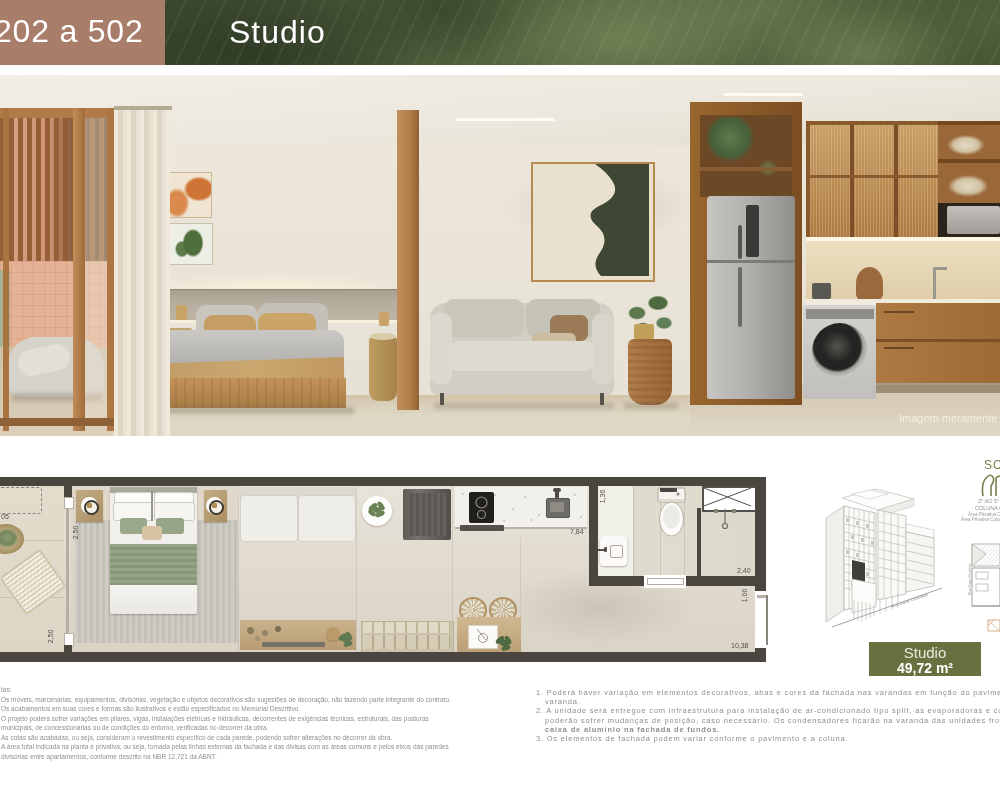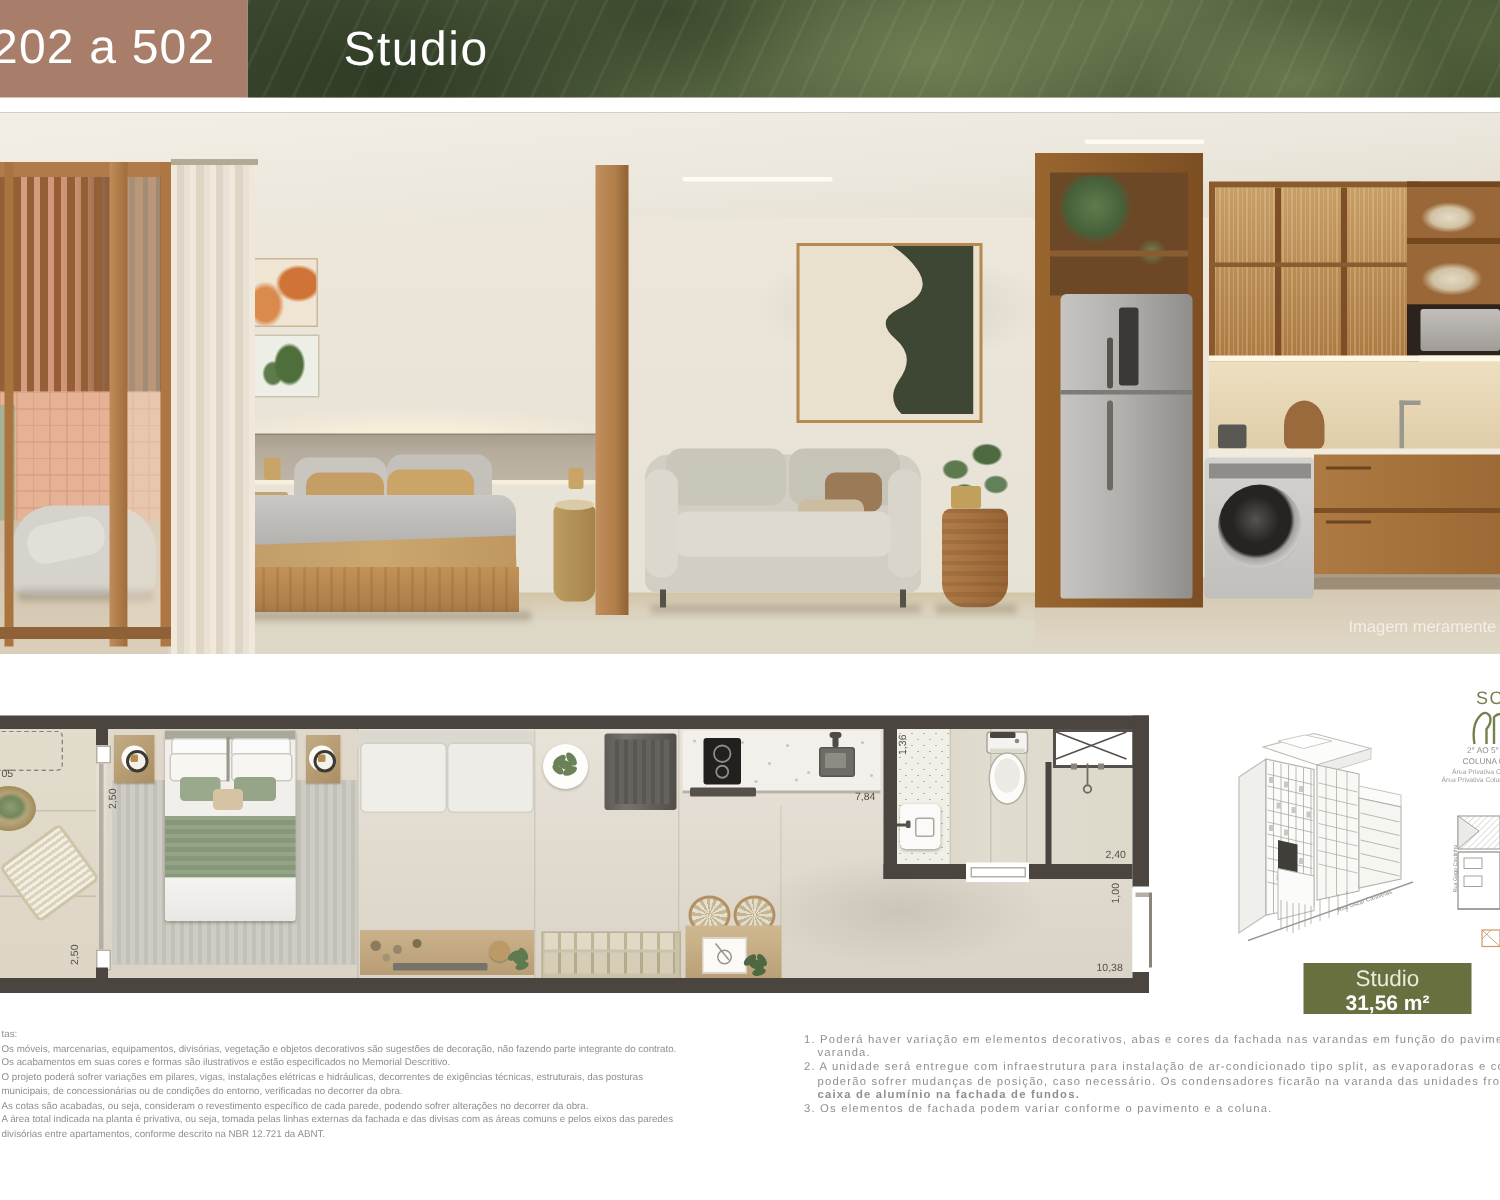--- a/index.html
+++ b/index.html
@@ -24,21 +24,21 @@
   <div class="abs" style="left:165px;top:0;width:835px;height:65px;background:
     repeating-linear-gradient(115deg, rgba(210,220,180,.07) 0 2px, rgba(0,0,0,0) 2px 18px);"></div>
 
   <div class="abs" style="left:0;top:0;width:165px;height:65px;background:#a87e6a;"></div>
 
   <div class="abs" style="left:-6px;top:13px;width:175px;color:#fff;font-size:32px;letter-spacing:.8px;">202 a 502</div>
 
   <div class="abs" style="left:229px;top:14px;color:#fff;font-size:32px;letter-spacing:1px;">Studio</div>
 </div>
 
-<div id="photo" class="abs" style="left:0;top:75px;width:1000px;height:361px;overflow:hidden;background:#737373;">
+<div id="photo" class="abs" style="left:0;top:75px;width:1000px;height:361px;overflow:hidden;background:#b91c1c;">
 
   <div class="abs" style="left:0;top:0;width:1000px;height:361px;background:linear-gradient(180deg,#efe9dd 0%,#eae4d9 40%,#e6e1d5 100%);"></div>
 
   <div class="abs" style="left:0;top:0;width:1000px;height:70px;background:linear-gradient(175deg,#f3efe6 0%,#ece7dc 60%,#e3ddd0 100%);"></div>
 
   <div class="abs" style="left:455px;top:43px;width:100px;height:3px;background:#fdfbf4;border-radius:2px;"></div>
 
   <div class="abs" style="left:723px;top:18px;width:80px;height:3px;background:#fcfaf2;border-radius:2px;"></div>
 
   <div class="abs" style="left:0;top:320px;width:700px;height:41px;background:linear-gradient(180deg,#d2c5a8 0%,#dbd2bd 30%,#ded7c6 100%);"></div>
@@ -579,21 +579,21 @@
     <rect x="8" y="42" width="12" height="7" fill="none" stroke="#9a9a95" stroke-width="0.6"></rect>
     <line x1="4" y1="64" x2="32" y2="64" stroke="#8a8a85" stroke-width="0.7"></line>
     <rect x="20" y="78" width="12" height="11" fill="none" stroke="#c96" stroke-width="0.8"></rect>
     <line x1="20" y1="78" x2="32" y2="89" stroke="#c96" stroke-width="0.6"></line>
     <line x1="26" y1="78" x2="20" y2="84" stroke="#c96" stroke-width="0.6"></line>
     <text x="0" y="50" font-size="3.6" fill="#8a8a85" transform="rotate(-90 3 50)" font-family="Liberation Sans,sans-serif">Rua Gago Coutinho</text>
   </svg>
 
   <div class="abs" style="left:59px;top:192px;width:112px;height:34px;background:#68703f;text-align:center;">
     <div style="color:#e9ecdc;font-size:15px;line-height:17px;margin-top:2px;">Studio</div>
-    <div style="color:#fff;font-size:14px;font-weight:bold;line-height:14px;">31,56 m²</div>
+    <div style="color:#fff;font-size:14px;font-weight:bold;line-height:14px;">49,72 m²</div>
   </div>
 </div>
 
 <div id="notes" class="abs" style="left:0;top:683px;width:1000px;height:90px;color:#8f8f8d;">
 
   <div class="abs" style="left:1px;top:2px;font-size:6.5px;line-height:9.55px;white-space:nowrap;">
     tas:<br>
     Os móveis, marcenarias, equipamentos, divisórias, vegetação e objetos decorativos são sugestões de decoração, não fazendo parte integrante do contrato.<br>
     Os acabamentos em suas cores e formas são ilustrativos e estão especificados no Memorial Descritivo.<br>
     O projeto poderá sofrer variações em pilares, vigas, instalações elétricas e hidráulicas, decorrentes de exigências técnicas, estruturais, das posturas<br>

